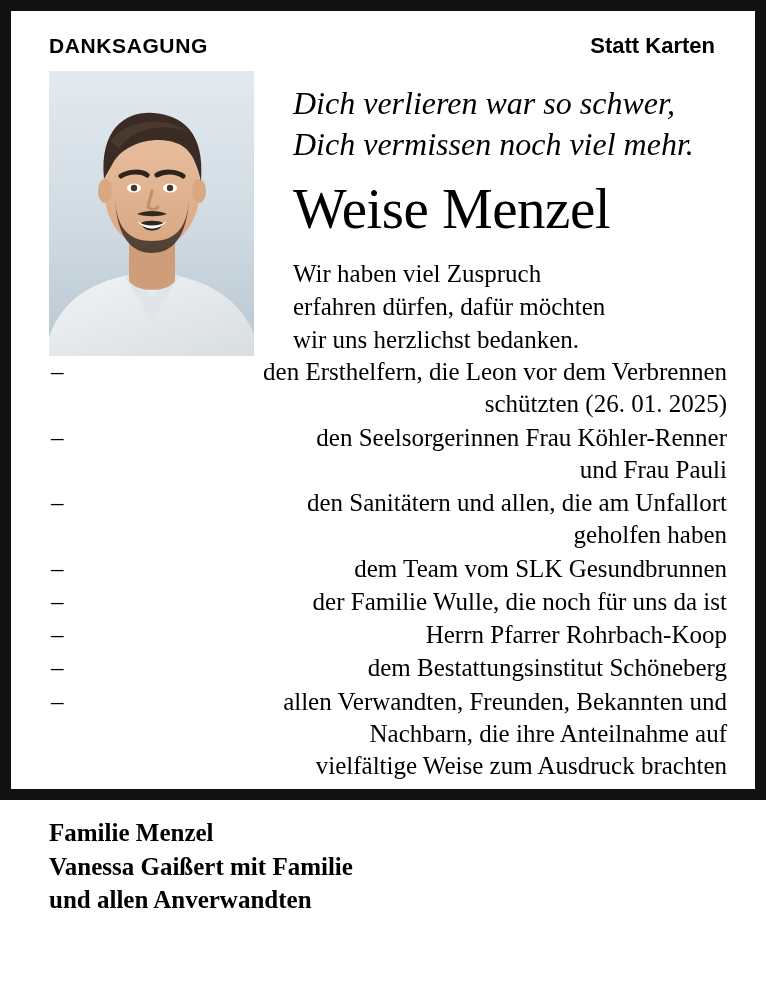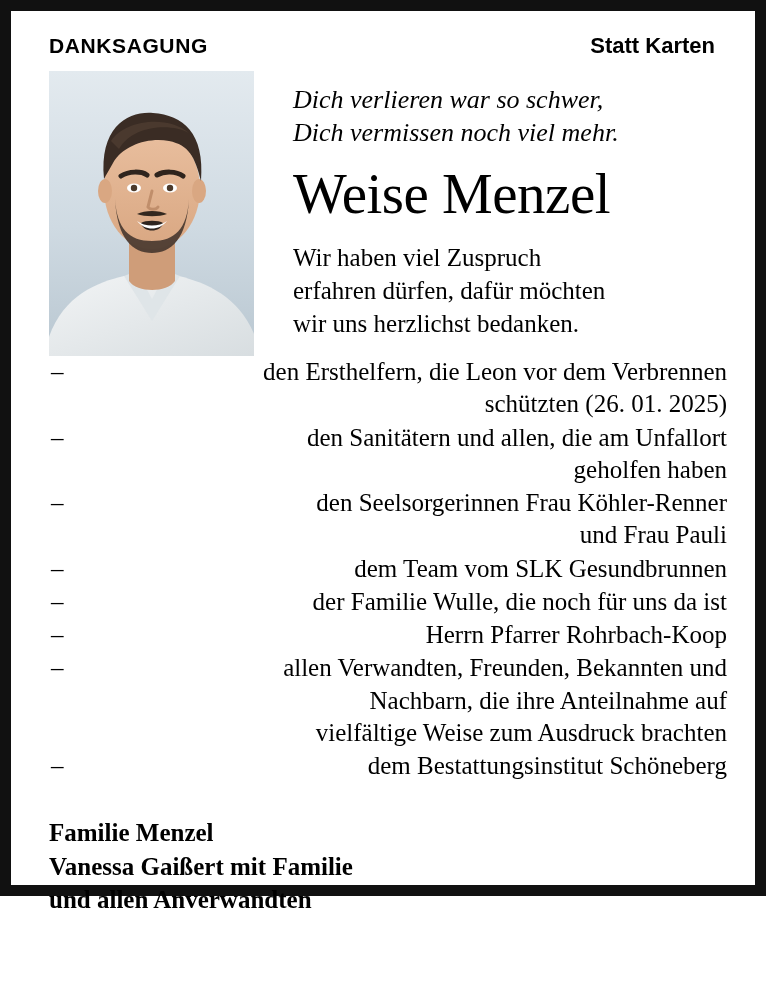--- a/index.html
+++ b/index.html
@@ -10,21 +10,21 @@
   body {
     width: 766px;
     height: 1000px;
     font-family: "Liberation Serif", serif;
     color: #000000;
     overflow: hidden;
   }
   .notice {
     box-sizing: border-box;
     width: 766px;
-    height: 896px;
+    height: 800px;
     border: 11px solid #111111;
     background: #ffffff;
     padding: 22px 28px 0 38px;
     position: relative;
   }
   .top-row {
     display: flex;
     justify-content: space-between;
     align-items: baseline;
     font-family: "Liberation Sans", sans-serif;
@@ -51,21 +51,21 @@
     background: #cfd8de;
   }
   .portrait svg { display: block; }
   .head-text {
     flex: 1 1 auto;
     padding-left: 39px;
     padding-top: 12px;
   }
   .verse {
     font-style: italic;
-    font-size: 26px;
+    font-size: 32px;
     line-height: 1.28;
     margin: 0 0 14px 0;
     white-space: pre-line;
   }
   .name {
     font-size: 57px;
     line-height: 1.05;
     font-weight: normal;
     margin: 0 0 18px 0;
     letter-spacing: -0.5px;
@@ -180,30 +180,30 @@
 erfahren dürfen, dafür möchten
 wir uns herzlichst bedanken.</p>
     </div>
 
   </div>
 
 
   <ul class="list">
     <li>den Ersthelfern, die Leon vor dem Verbrennen
 schützten (26. 01. 2025)</li>
+    <li>den Seelsorgerinnen Frau Köhler-Renner
+und Frau Pauli</li>
     <li>den Sanitätern und allen, die am Unfallort
 geholfen haben</li>
-    <li>den Seelsorgerinnen Frau Köhler-Renner
-und Frau Pauli</li>
     <li>dem Team vom SLK Gesundbrunnen</li>
     <li>der Familie Wulle, die noch für uns da ist</li>
     <li>Herrn Pfarrer Rohrbach-Koop</li>
+    <li>dem Bestattungsinstitut Schöneberg</li>
     <li>allen Verwandten, Freunden, Bekannten und
 Nachbarn, die ihre Anteilnahme auf
 vielfältige Weise zum Ausdruck brachten</li>
-    <li>dem Bestattungsinstitut Schöneberg</li>
   </ul>
 
   <div class="signature">Familie Menzel
 Vanessa Gaißert mit Familie
 und allen Anverwandten</div>
 
 </div>
 
 </body></html>

